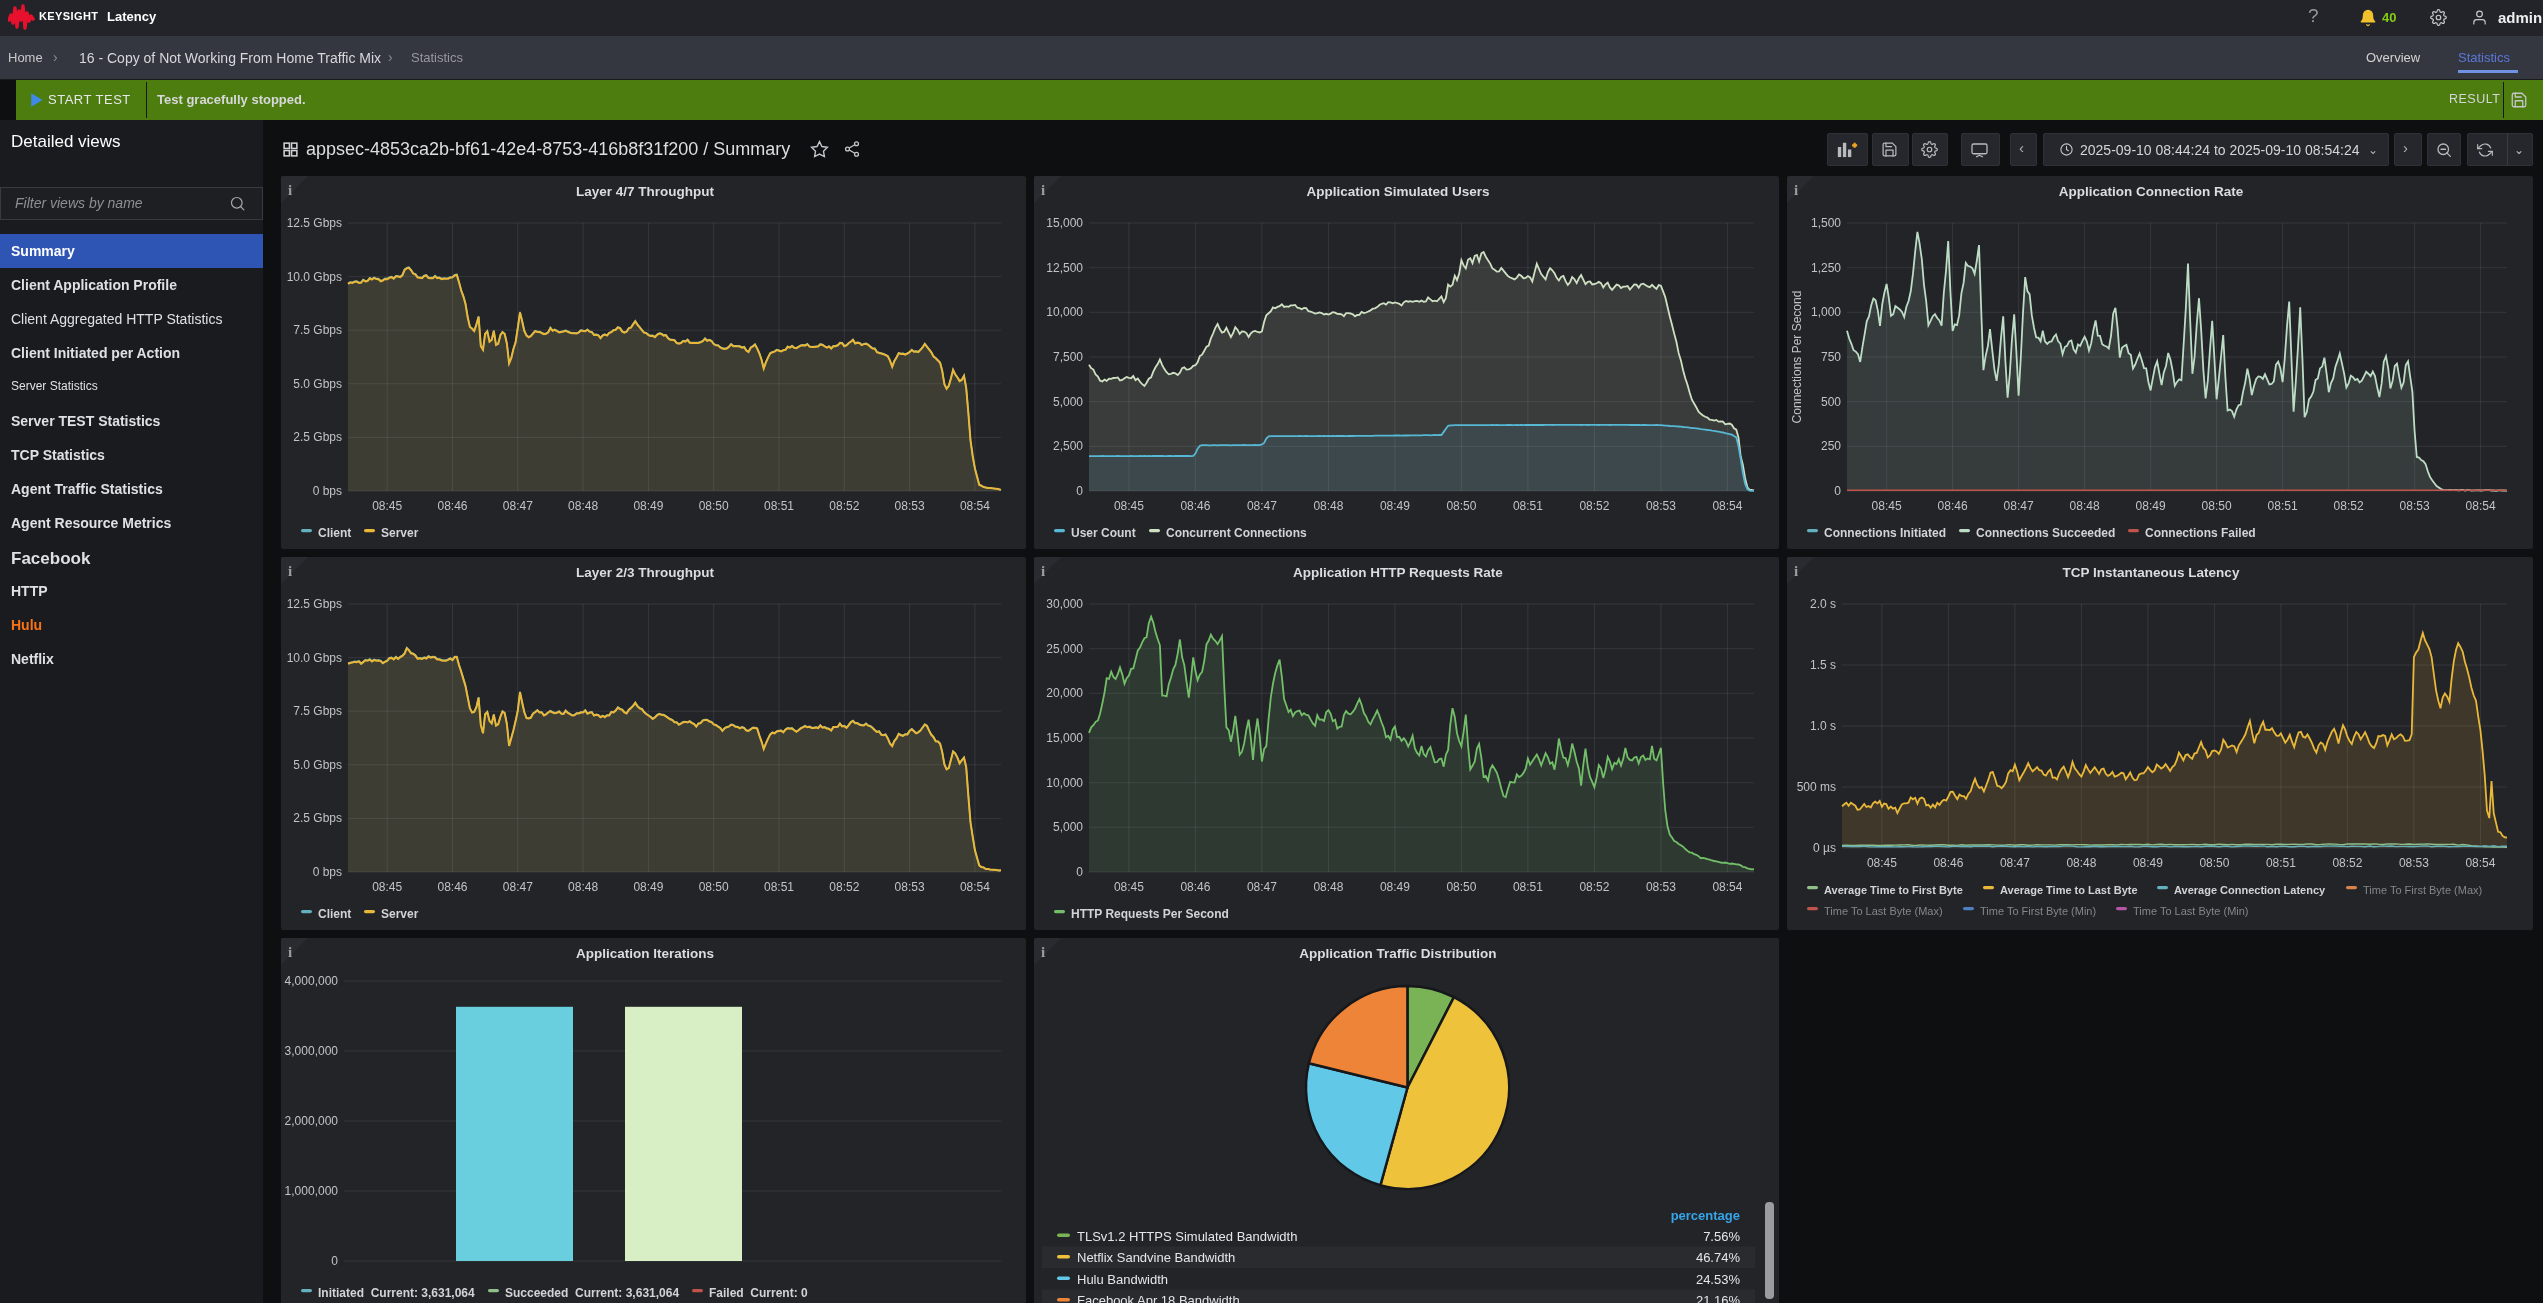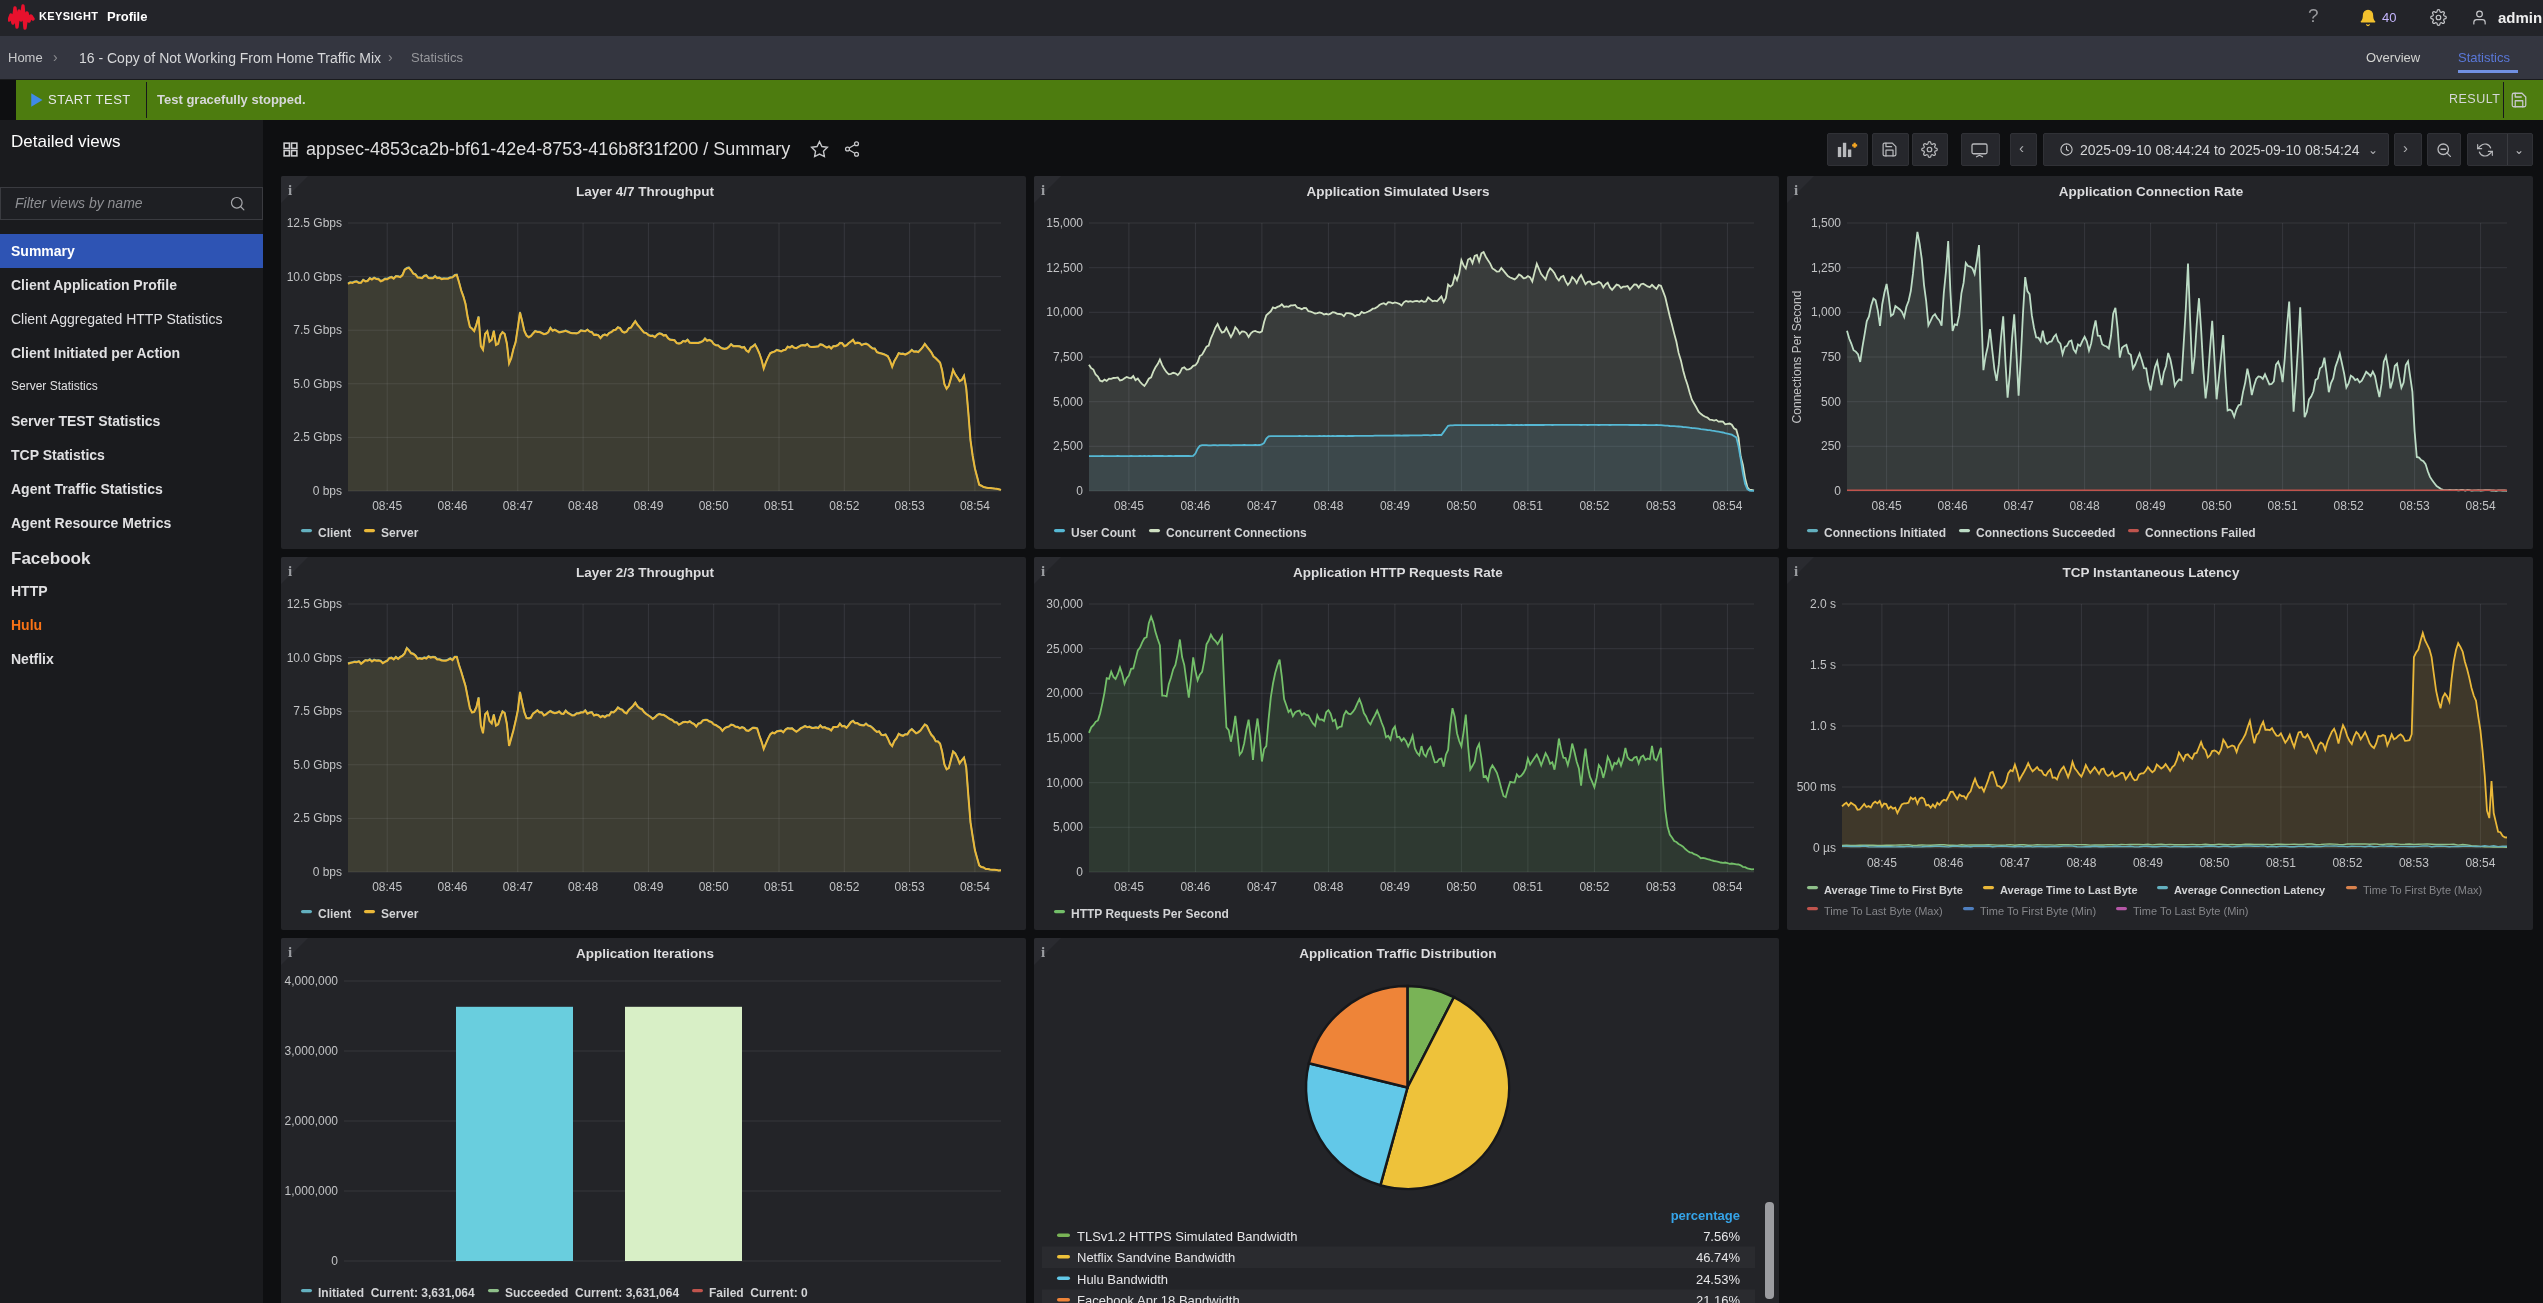--- a/index.html
+++ b/index.html
@@ -7,27 +7,27 @@
 .actionbar{position:absolute;left:16px;top:80px;width:2543px;height:40px;background:#4d7c0f}
 .sidebar{position:absolute;left:0;top:120px;width:263px;height:1183px;background:#1a1b1e}
 .panel{position:absolute;background:#232428;border-radius:2px;overflow:hidden}
 .btn{position:absolute;background:#26272c;border:1px solid #303136;border-radius:2px}
 </style></head><body>
 <div class="topbar">
     <svg style="position:absolute;left:8px;top:4px" width="28" height="27" viewBox="0 0 28 27">
       <path d="M1 16 L3 11 L5 19 L7 4 L9 23 L11 7 L13 16 L15 2 L17 24 L19 9 L21 17 L23 12 L25 15" fill="none" stroke="#e8112d" stroke-width="3.4" stroke-linejoin="round" stroke-linecap="round"></path>
     </svg>
     <div class="t" style="left:39px;top:10px;font-size:11px;font-weight:bold;letter-spacing:0.4px;color:#fff">KEYSIGHT</div>
-    <div class="t" style="left:107px;top:9px;font-size:13px;font-weight:bold;color:#fff">Profile</div>
+    <div class="t" style="left:107px;top:9px;font-size:13px;font-weight:bold;color:#fff">Latency</div>
     <div class="t" style="left:2308px;top:5px;font-size:19px;color:#97989c">?</div>
     <svg style="position:absolute;left:2359px;top:9px" width="18" height="18" viewBox="0 0 24 24" fill="none" stroke="#c6c7ca" stroke-width="1.7" stroke-linecap="round" stroke-linejoin="round">
       <path d="M18 8A6 6 0 0 0 6 8c0 7-3 9-3 9h18s-3-2-3-9" fill="#f2c12e" stroke="#f2c12e"></path>
       <path d="M13.73 21a2 2 0 0 1-3.46 0" stroke="#f2c12e"></path>
     </svg>
-    <div class="t" style="left:2382px;top:10px;font-size:13px;font-weight:normal;color:#c4b5fd">40</div>
+    <div class="t" style="left:2382px;top:10px;font-size:13px;font-weight:bold;color:#84cc16">40</div>
     <svg style="position:absolute;left:2430px;top:9px" width="17" height="17" viewBox="0 0 24 24" fill="none" stroke="#c6c7ca" stroke-width="1.7" stroke-linecap="round" stroke-linejoin="round">
       <circle cx="12" cy="12" r="3.2"></circle>
       <path d="M19.4 15a1.65 1.65 0 0 0 .33 1.82l.06.06a2 2 0 1 1-2.83 2.83l-.06-.06a1.65 1.65 0 0 0-1.82-.33 1.65 1.65 0 0 0-1 1.51V21a2 2 0 1 1-4 0v-.09A1.65 1.65 0 0 0 9 19.4a1.65 1.65 0 0 0-1.82.33l-.06.06a2 2 0 1 1-2.83-2.83l.06-.06a1.65 1.65 0 0 0 .33-1.82 1.65 1.65 0 0 0-1.51-1H3a2 2 0 1 1 0-4h.09A1.65 1.65 0 0 0 4.6 9a1.65 1.65 0 0 0-.33-1.82l-.06-.06a2 2 0 1 1 2.83-2.83l.06.06a1.65 1.65 0 0 0 1.82.33H9a1.65 1.65 0 0 0 1-1.51V3a2 2 0 1 1 4 0v.09a1.65 1.65 0 0 0 1 1.51 1.65 1.65 0 0 0 1.82-.33l.06-.06a2 2 0 1 1 2.83 2.83l-.06.06a1.65 1.65 0 0 0-.33 1.82V9a1.65 1.65 0 0 0 1.51 1H21a2 2 0 1 1 0 4h-.09a1.65 1.65 0 0 0-1.51 1z"></path>
     </svg>
     <svg style="position:absolute;left:2471px;top:9px" width="17" height="17" viewBox="0 0 24 24" fill="none" stroke="#c6c7ca" stroke-width="1.7" stroke-linecap="round" stroke-linejoin="round">
       <path d="M20 21v-2a4 4 0 0 0-4-4H8a4 4 0 0 0-4 4v2"></path>
       <circle cx="12" cy="7" r="4"></circle>
     </svg>
     <div class="t" style="left:2498px;top:9px;font-size:15px;font-weight:bold;color:#eee">admin</div>
   </div>

